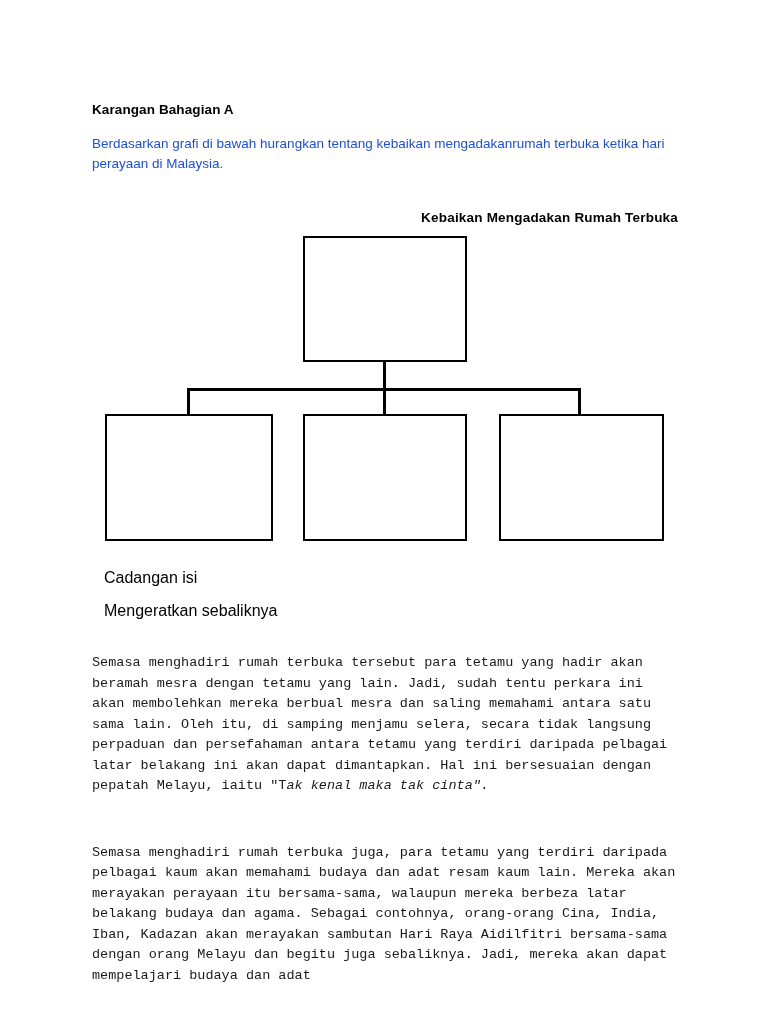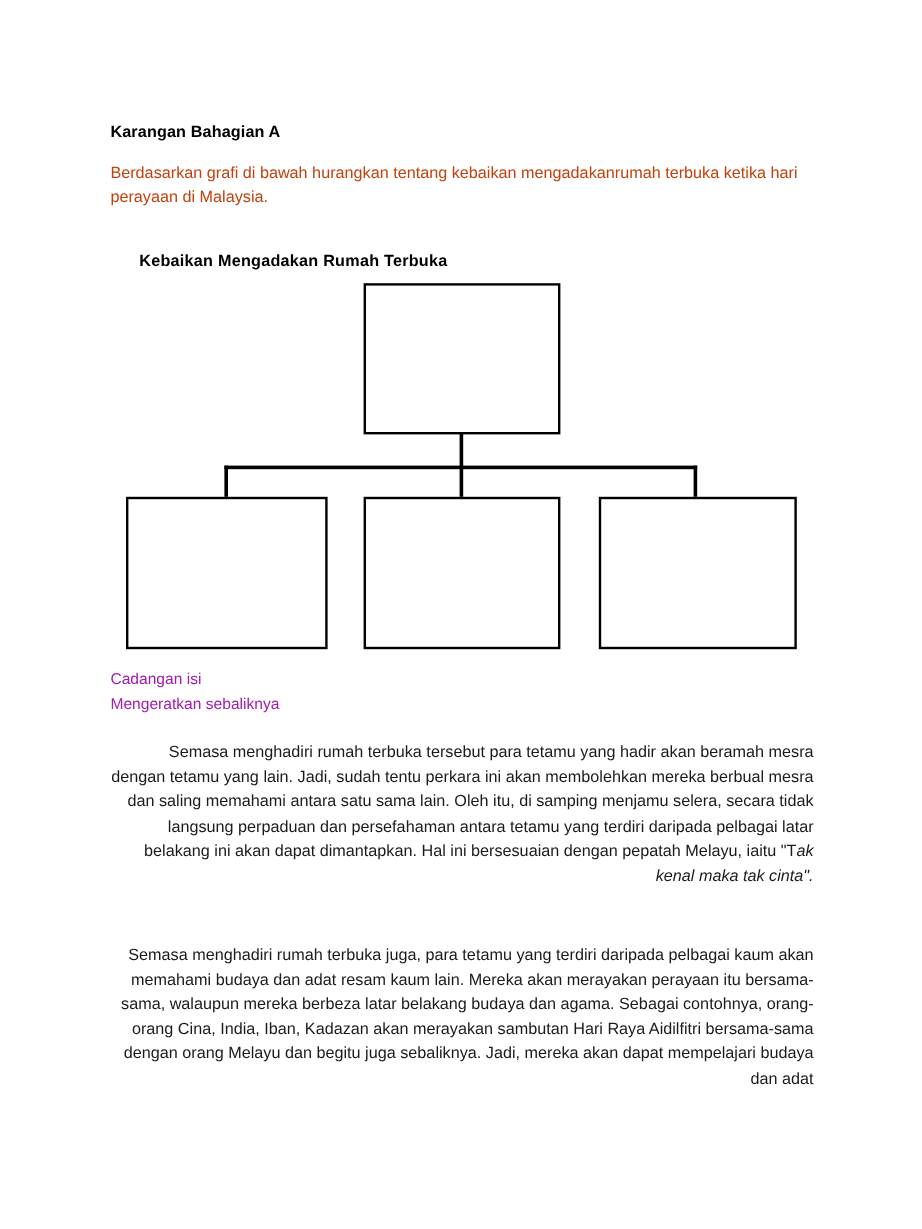--- a/index.html
+++ b/index.html
@@ -41,36 +41,37 @@
     line-height: 20px;
     letter-spacing: 0.1px;
     margin: 0 0 14px 0;
   }
 
   .intro-para {
     font-size: 13.5px;
     font-weight: normal;
     line-height: 20px;
     margin: 0;
-    color: #c2410c;
+    color: #1d4ed8;
   }
 
   .body-para {
     font-size: 13.5px;
     line-height: 20.5px;
     margin: 0;
     color: #1a1a1a;
-    text-align: right;
+    text-align: left;
+    font-family: Liberation Mono, monospace;
   }
 
   .section-head {
-    font-size: 13px;
+    font-size: 16px;
     line-height: 20.5px;
-    margin: 0;
-    color: #a21caf;
+    margin: 12px;
+    color: #000000;
   }
 
   .quote-italic {
     font-style: italic;
   }
 
   .spacer-16 { height: 16px; }
   .spacer-20 { height: 20px; }
   .spacer-26 { height: 26px; }
   .spacer-34 { height: 34px; }
@@ -78,21 +79,21 @@
   
   .diagram-wrap {
     position: relative;
     width: 586px;
   }
 
   .diagram-title {
     font-size: 13.5px;
     font-weight: bold;
     line-height: 20px;
-    text-align: left;
+    text-align: right;
     letter-spacing: 0.2px;
     margin: 0;
     padding-left: 24px;
   }
 
   .diagram-canvas {
     position: relative;
     width: 586px;
     height: 312px;
   }

